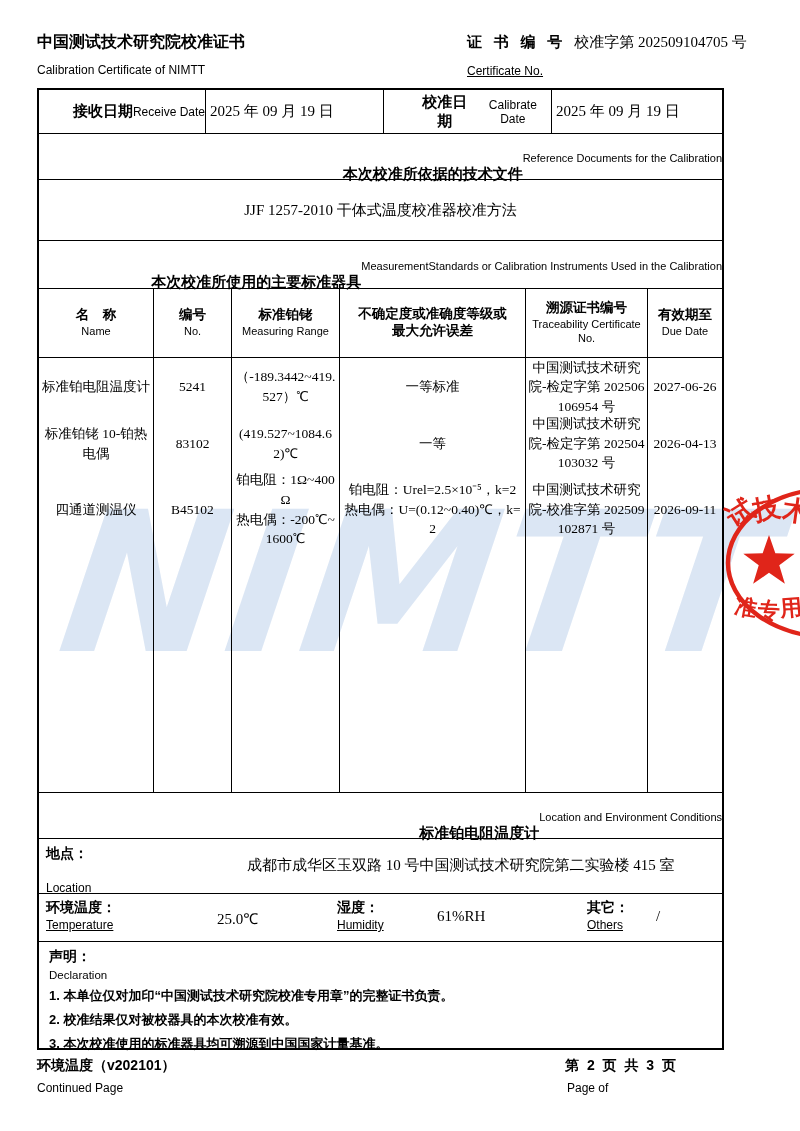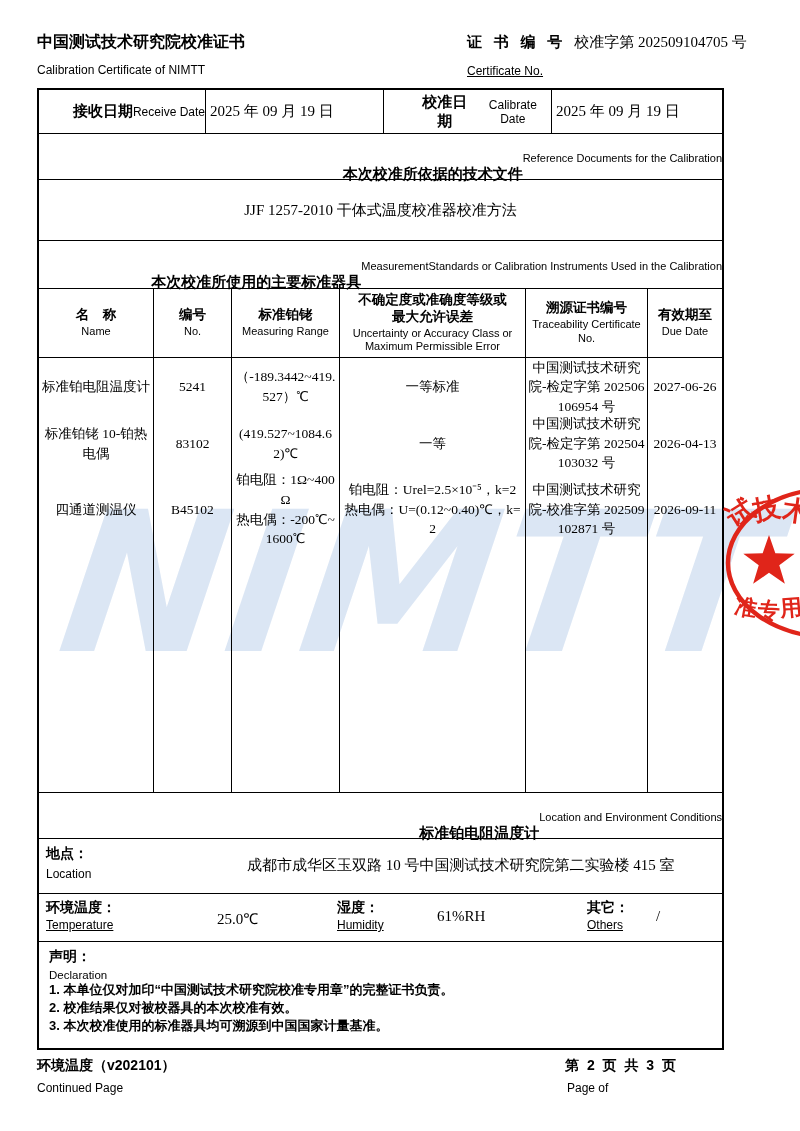--- a/index.html
+++ b/index.html
@@ -45,33 +45,33 @@
   .r-colhead .c-en { font-size:11px; font-family:"Liberation Sans",sans-serif; line-height:1.25; margin-top:1px; }
 
   .r-body { height:435px; align-items:stretch; }
   .r-body .cell { display:block; }
   .band { display:flex; flex-direction:column; justify-content:center; align-items:center; text-align:center; font-size:13.5px; line-height:1.45; padding:0 2px; word-break:break-all; }
   .b1 { height:58px; } .b2 { height:55px; } .b3 { height:77px; }
 
   .r-loc-place { height:55px; font-size:15px; }
   .r-loc-place .plabel { position:absolute; left:7px; top:6px; }
   .r-loc-place .plabel .t1 { font-size:14px; font-weight:bold; font-family:"Liberation Sans",sans-serif; }
-  .r-loc-place .plabel .t2 { font-size:12px; font-family:"Liberation Sans",sans-serif; margin-top:4px; }
+  .r-loc-place .plabel .t2 { font-size:12px; font-family:"Liberation Sans",sans-serif; margin-top:18px; }
   .r-loc-place .pval { position:absolute; left:208px; top:17px; font-size:15px; }
 
   .r-env { height:48px; }
   .env-lab { position:absolute; top:5px; }
   .env-lab .t1 { font-size:14px; font-weight:bold; font-family:"Liberation Sans",sans-serif; }
   .env-lab .t2 { font-size:12px; font-family:"Liberation Sans",sans-serif; margin-top:1px;text-decoration:underline; }
   .env-val { position:absolute; top:14px; font-size:15px; }
 
   .r-decl { height:107px; display:block; padding:6px 10px 0 10px; }
   .d-cn { font-size:14px; font-weight:bold; font-family:"Liberation Sans",sans-serif; }
   .d-en { font-size:11.5px; font-family:"Liberation Sans",sans-serif; margin-top:3px; }
-  .d-item { font-size:13px; font-weight:bold; font-family:"Liberation Sans",sans-serif; }
+  .d-item { font-size:13px; font-weight:bold; font-family:"Liberation Sans",sans-serif; margin-top:6px; }
 
   
   .ft-left-cn  { position:absolute; left:37px;  top:1057px; font-size:14px; font-weight:bold; font-family:"Liberation Sans",sans-serif; }
   .ft-left-en  { position:absolute; left:37px;  top:1081px; font-size:12px; font-family:"Liberation Sans",sans-serif; }
   .ft-right-cn { position:absolute; left:565px; top:1057px; font-size:14px; font-weight:bold; font-family:"Liberation Sans",sans-serif; letter-spacing:2px; }
   .ft-right-en { position:absolute; left:567px; top:1081px; font-size:12px; font-family:"Liberation Sans",sans-serif; }
 
   
   .watermark {
     position:absolute; left:90px; top:448px; width:660px; height:270px; z-index:1;
@@ -134,21 +134,20 @@
         <div class="c-cn">编号</div>
         <div class="c-en">No.</div>
       </div>
       <div class="cell" style="width:108px">
         <div class="c-cn">标准铂铑</div>
         <div class="c-en">Measuring Range</div>
       </div>
       <div class="cell" style="width:186px">
         <div class="c-cn">不确定度或准确度等级或
 最大允许误差</div>
-        <div class="c-en">Uncertainty or Accuracy Class or Maximum Permissible Error</div>
       </div>
       <div class="cell" style="width:122px">
         <div class="c-cn">溯源证书编号</div>
         <div class="c-en">Traceability Certificate No.</div>
       </div>
       <div class="cell" style="flex:1">
         <div class="c-cn">有效期至</div>
         <div class="c-en">Due Date</div>
       </div>
     </div>

